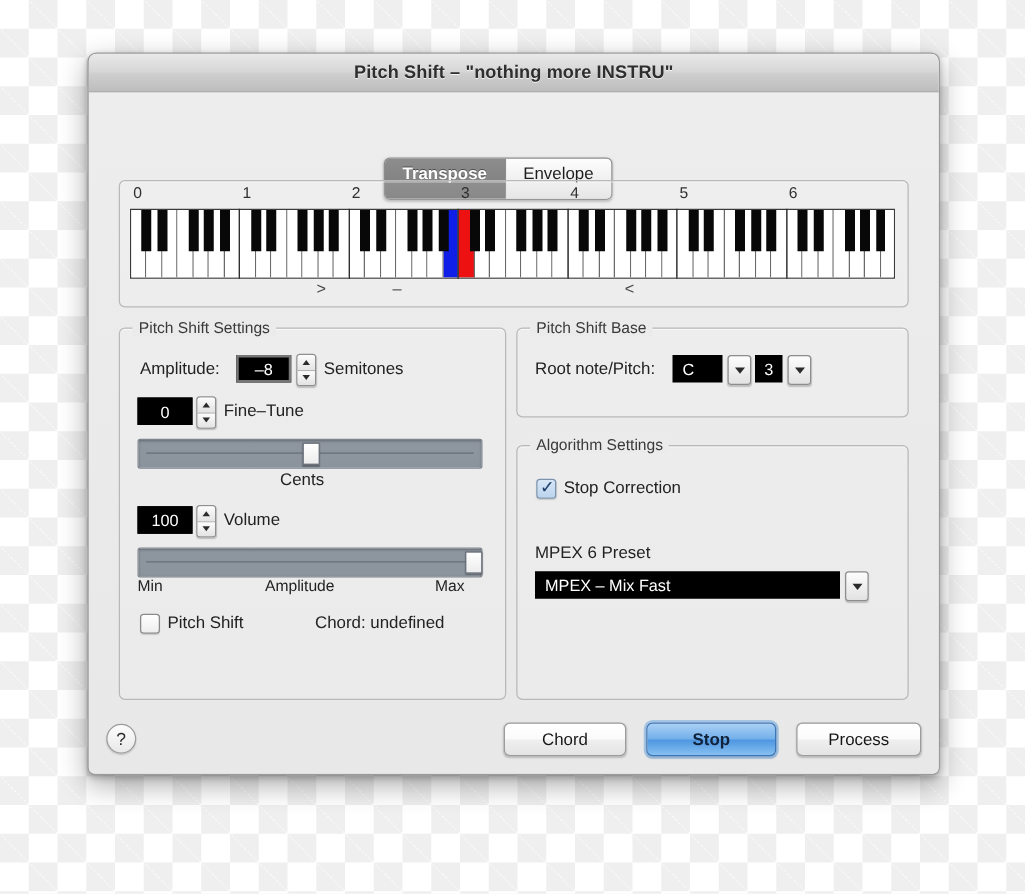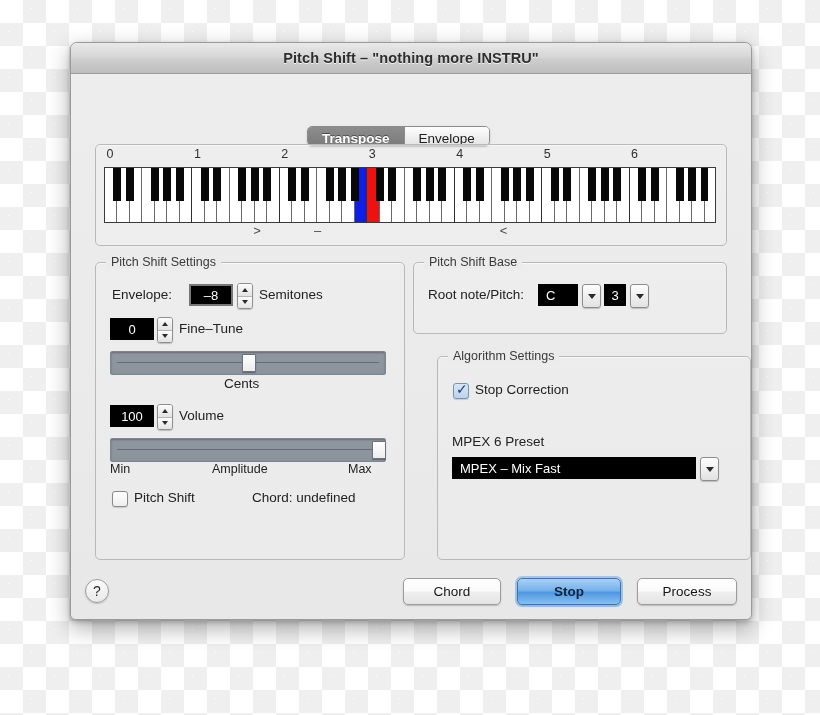--- a/index.html
+++ b/index.html
@@ -37,21 +37,21 @@
   .body{
     position:relative;width:100%;height:545px;
     background:linear-gradient(to bottom,#ededed 0%,#e8e8e8 100%);
   }
 
   
   .tabwrap{position:absolute;left:236px;top:52px;display:flex;
     border:1px solid #8c8c8c;border-radius:5px;overflow:hidden;
     box-shadow:0 1px 2px rgba(0,0,0,.22);}
   .tab{
-    padding:0 14px;height:18px;line-height:23px;font-size:13.5px;
+    padding:0 14px;height:32px;line-height:23px;font-size:13.5px;
     background:linear-gradient(to bottom,#fdfdfd,#e4e4e4);
     color:#1d1d1d;border-right:1px solid #8c8c8c;
     font-weight:normal;
     text-align:center;
   }
   .tab:last-child{border-right:none;}
   .tab.active{
     background:linear-gradient(to bottom,#8d8d8d,#7b7b7b);
     color:#ffffff;font-weight:bold;
     text-shadow:0 -1px 0 rgba(0,0,0,.45);
@@ -84,21 +84,21 @@
   .bkey{position:absolute;top:0;height:62%;background:#080808;}
   .octlabels{position:absolute;left:8px;top:2px;width:612px;height:18px;}
   .octlabel{position:absolute;top:0;font-size:12.5px;color:#303030;transform:translateX(-50%);}
   .octline{position:absolute;top:22px;width:1px;height:56px;background:#2f2f2f;}
   .markers{position:absolute;left:8px;top:78px;width:612px;height:16px;}
   .marker{position:absolute;top:0;font-size:13px;color:#4a4a4a;transform:translateX(-50%);}
 
   
   #ps-group{left:24px;top:188px;width:308px;height:296px;}
   #base-group{left:342px;top:188px;width:312px;height:70px;}
-  #algo-group{left:342px;top:282px;width:312px;height:202px;margin-left:24px;}
+  #algo-group{left:342px;top:282px;width:312px;height:202px;}
 
   .lbl{position:absolute;font-size:13.5px;color:#222;white-space:nowrap;}
 
   
   .numfield{
     position:absolute;background:#000000;color:#ffffff;
     font-size:13px;text-align:center;
     display:flex;align-items:center;justify-content:center;
     border:1px solid #000;box-sizing:border-box;
   }
@@ -308,21 +308,21 @@
         <div class="octline" style="left: 182.857px;"></div>
         <div class="octline" style="left: 270.286px;"></div>
         <div class="octline" style="left: 357.714px;"></div>
         <div class="octline" style="left: 445.143px;"></div>
         <div class="octline" style="left: 532.571px;"></div>
       </div>
 
     <div class="group" id="ps-group">
       <div class="group-title">Pitch Shift Settings</div>
 
-      <div class="lbl" style="left:16px;top:24px;">Envelope:</div>
+      <div class="lbl" style="left:16px;top:24px;">Amplitude:</div>
       <div class="numfield sel" style="left:93px;top:21px;width:44px;height:22px;">–8</div>
       <div class="stepper" style="left:141px;top:20px;">
         <div>
             <span class="arrow-up"></span>
           </div>
         <div>
             <span class="arrow-dn"></span>
           </div>
       </div>
       <div class="lbl" style="left:163px;top:24px;">Semitones</div>

